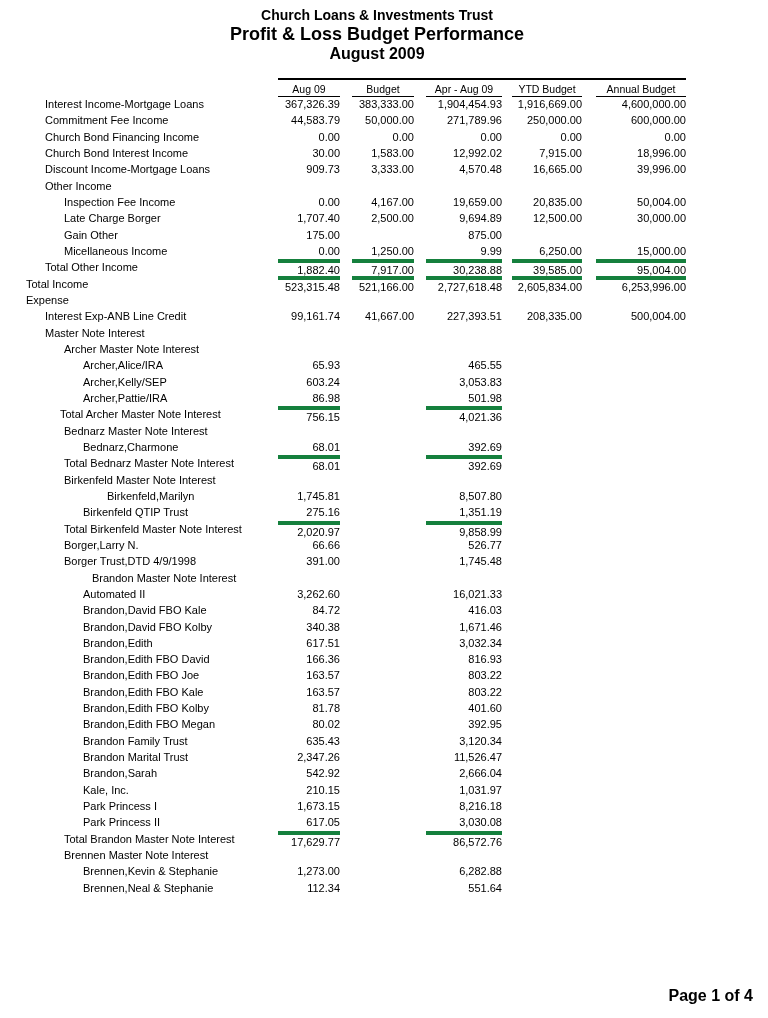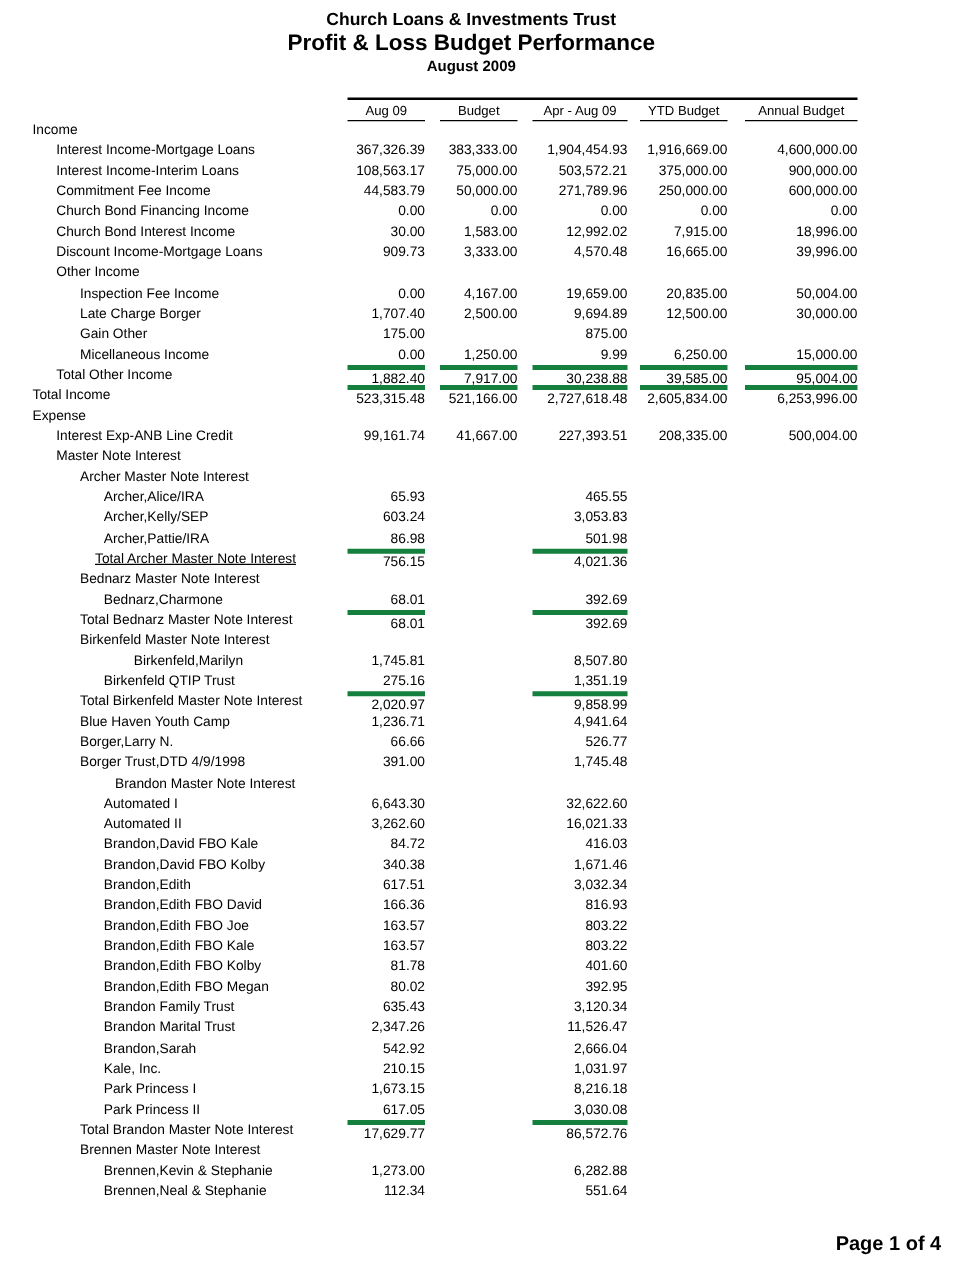--- a/index.html
+++ b/index.html
@@ -7,21 +7,21 @@
     width:768px; height:1018px;
     background:#ffffff;
     font-family:"Liberation Sans", sans-serif;
     color:#000;
     position:relative;
     overflow:hidden;
   }
   .titles { position:absolute; top:6px; left:0; width:754px; text-align:center; }
   .company   { font-size:14px; font-weight:bold; line-height:18px; }
   .report-title { font-size:18px; font-weight:bold; line-height:21px; }
-  .period    { font-size:12px; font-weight:bold; line-height:15px; margin-top:1px; }
+  .period    { font-size:16px; font-weight:bold; line-height:15px; margin-top:1px; }
 
   .header-rule { position:absolute; left:278px; top:78px; width:408px; height:2px; background:#000; }
 
   .col-header {
     position:absolute; top:82px; height:15px;
     font-size:10.5px; line-height:14px; text-align:center;
     border-bottom:1px solid #000; box-sizing:border-box; white-space:nowrap;
   }
 
   .rows { position:absolute; top:96px; left:0; width:768px; }
@@ -61,39 +61,28 @@
 <div>
     <div class="col-header c0">Aug 09</div>
     <div class="col-header c1">Budget</div>
     <div class="col-header c2">Apr - Aug 09</div>
     <div class="col-header c3">YTD Budget</div>
     <div class="col-header c4">Annual Budget</div>
   </div>
 
 <div class="rows">
     <div class="row">
-      <span class="lbl" style="left: 26px;">Income</span>
-    </div>
-    <div class="row">
       <span class="lbl" style="left: 45px;">Interest Income-Mortgage Loans</span>
       <div class="cell c0">367,326.39</div>
       <div class="cell c1">383,333.00</div>
       <div class="cell c2">1,904,454.93</div>
       <div class="cell c3">1,916,669.00</div>
       <div class="cell c4">4,600,000.00</div>
     </div>
     <div class="row">
-      <span class="lbl" style="left: 45px;">Interest Income-Interim Loans</span>
-      <div class="cell c0">108,563.17</div>
-      <div class="cell c1">75,000.00</div>
-      <div class="cell c2">503,572.21</div>
-      <div class="cell c3">375,000.00</div>
-      <div class="cell c4">900,000.00</div>
-    </div>
-    <div class="row">
       <span class="lbl" style="left: 45px;">Commitment Fee Income</span>
       <div class="cell c0">44,583.79</div>
       <div class="cell c1">50,000.00</div>
       <div class="cell c2">271,789.96</div>
       <div class="cell c3">250,000.00</div>
       <div class="cell c4">600,000.00</div>
     </div>
     <div class="row">
       <span class="lbl" style="left: 45px;">Church Bond Financing Income</span>
       <div class="cell c0">0.00</div>
@@ -192,21 +181,21 @@
       <span class="lbl" style="left: 83px;">Archer,Kelly/SEP</span>
       <div class="cell c0">603.24</div>
       <div class="cell c2">3,053.83</div>
     </div>
     <div class="row">
       <span class="lbl" style="left: 83px;">Archer,Pattie/IRA</span>
       <div class="cell c0">86.98</div>
       <div class="cell c2">501.98</div>
     </div>
     <div class="row">
-      <span class="lbl" style="left: 76px; text-decoration: underline;">Total Archer Master Note Interest</span>
+      <span class="lbl" style="left: 60px;">Total Archer Master Note Interest</span>
       <div class="cell c0 rule">756.15</div>
       <div class="cell c2 rule">4,021.36</div>
     </div>
     <div class="row">
       <span class="lbl" style="left: 64px;">Bednarz Master Note Interest</span>
     </div>
     <div class="row">
       <span class="lbl" style="left: 83px;">Bednarz,Charmone</span>
       <div class="cell c0">68.01</div>
       <div class="cell c2">392.69</div>
@@ -228,43 +217,33 @@
       <span class="lbl" style="left: 83px;">Birkenfeld QTIP Trust</span>
       <div class="cell c0">275.16</div>
       <div class="cell c2">1,351.19</div>
     </div>
     <div class="row">
       <span class="lbl" style="left: 64px;">Total Birkenfeld Master Note Interest</span>
       <div class="cell c0 rule">2,020.97</div>
       <div class="cell c2 rule">9,858.99</div>
     </div>
     <div class="row">
-      <span class="lbl" style="left: 64px;">Blue Haven Youth Camp</span>
-      <div class="cell c0">1,236.71</div>
-      <div class="cell c2">4,941.64</div>
-    </div>
-    <div class="row">
       <span class="lbl" style="left: 64px;">Borger,Larry N.</span>
       <div class="cell c0">66.66</div>
       <div class="cell c2">526.77</div>
     </div>
     <div class="row">
       <span class="lbl" style="left: 64px;">Borger Trust,DTD 4/9/1998</span>
       <div class="cell c0">391.00</div>
       <div class="cell c2">1,745.48</div>
     </div>
     <div class="row">
       <span class="lbl" style="left: 64px; margin-left: 28px;">Brandon Master Note Interest</span>
     </div>
     <div class="row">
-      <span class="lbl" style="left: 83px;">Automated I</span>
-      <div class="cell c0">6,643.30</div>
-      <div class="cell c2">32,622.60</div>
-    </div>
-    <div class="row">
       <span class="lbl" style="left: 83px;">Automated II</span>
       <div class="cell c0">3,262.60</div>
       <div class="cell c2">16,021.33</div>
     </div>
     <div class="row">
       <span class="lbl" style="left: 83px;">Brandon,David FBO Kale</span>
       <div class="cell c0">84.72</div>
       <div class="cell c2">416.03</div>
     </div>
     <div class="row">

